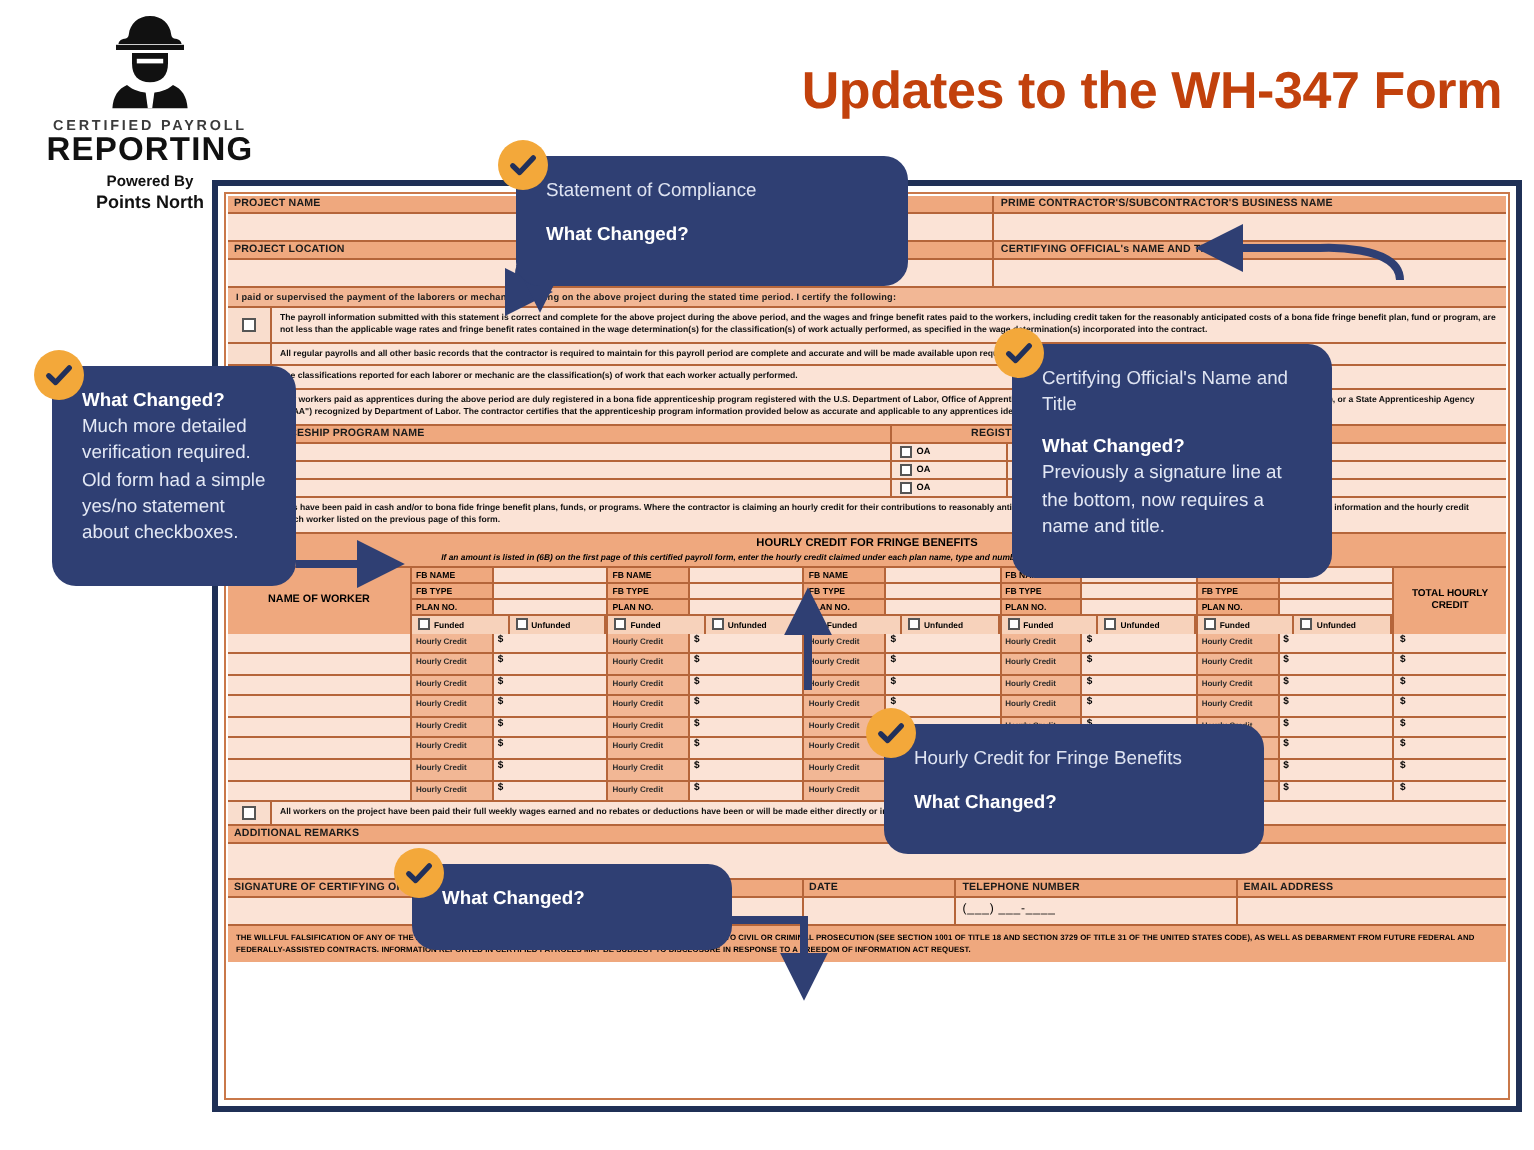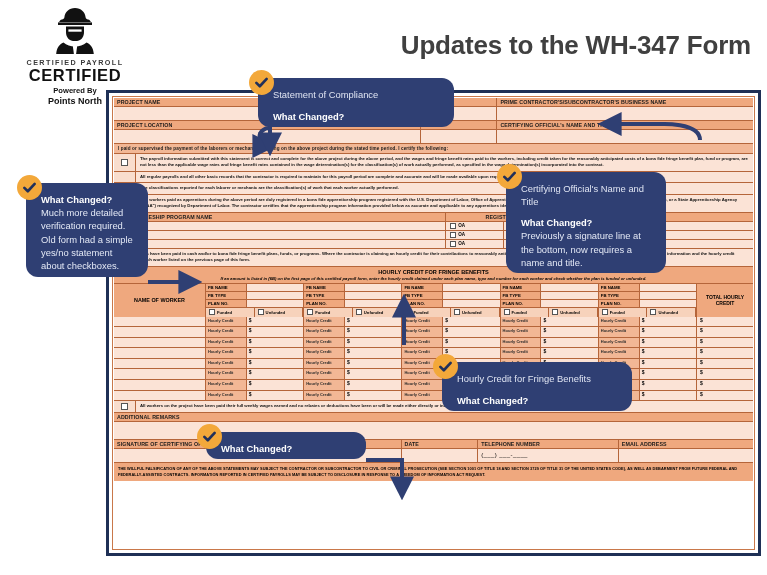--- a/index.html
+++ b/index.html
@@ -15,21 +15,21 @@
   .logo-block { position:absolute; left:10px; top:6px; width:130px; text-align:center; }
   .logo-mark { width:46px; height:50px; margin:0 auto 2px; display:block; }
   .logo-l1 { font-size:7.2px; letter-spacing:1.4px; color:#3b3b3b; font-weight:600;text-align:center; }
   .logo-l2 { font-size:16.5px; letter-spacing:0.6px; color:#111; font-weight:bold; line-height:1.05; }
   .logo-l3 { font-size:7.6px; color:#111; font-weight:bold; line-height:1.25; margin-top:2px;}
   .logo-l4 { font-size:9px; color:#111; font-weight:bold; line-height:1.15; }
 
   
   .page-title {
     position:absolute; right:16px; top:30px;
-    font-size:26px; font-weight:bold; color:#404040;
+    font-size:26px; font-weight:bold; color:#c2410c;
     letter-spacing:-0.2px;
     text-align:right;
   }
 
   
   .form-doc {
     position:absolute; left:106px; top:90px; width:655px; height:466px;
     background:#ffffff;
     border:3px solid #1f3056;
     padding:3px;
@@ -71,21 +71,21 @@
   .credit-tot { width:56px; background:#fbe3d6; font-size:5px; padding-left:3px; font-weight:bold;}
 
   .footer-legal { background:#efa87e; font-size:3.9px; line-height:1.55; padding:3px 4px; font-weight:600; letter-spacing:0.05px;}
 
   
   .arrow-svg { position:absolute; left:0; top:0; width:767px; height:575px; pointer-events:none; }
 
   
   .callout {
     position:absolute; background:#2f3f73; border-radius:12px;
-    color:#e8ecf7; padding:11px 13px 4px 15px;
+    color:#e8ecf7; padding:11px 13px 20px 15px;
   }
   .callout .ctitle { font-size:9.4px; color:#dfe4f2; line-height:1.35; margin-bottom:9px; }
   .callout .cwhat { font-size:9.4px; font-weight:bold; color:#ffffff; margin-bottom:1px; }
   .callout .cbody { font-size:9.4px; color:#e3e8f5; line-height:1.42; }
   .badge {
     position:absolute; width:25px; height:25px; border-radius:50%;
     background:#f3a83a; display:flex; align-items:center; justify-content:center;
   }
   .badge svg { width:15px; height:15px; }
 
@@ -106,21 +106,21 @@
   <div class="logo-block">
     <svg class="logo-mark" viewBox="0 0 46 50">
       <path fill="#111" d="M23 2c-6 0-10 4-10.6 9.2-.2 1.6-1.2 2-2.4 2.2-1.6.3-2.6 1.2-2.8 2.6h31.6c-.2-1.4-1.2-2.3-2.8-2.6-1.2-.2-2.2-.6-2.4-2.2C33 6 29 2 23 2z"></path>
       <rect x="6" y="16.4" width="34" height="2.6" fill="#111"></rect>
       <path fill="#111" d="M14 20.5h18v5.2c0 6-3.2 9.4-9 9.4s-9-3.4-9-9.4z"></path>
       <path fill="#fff" d="M16.4 23.4h13.2v2.3H16.4z"></path>
       <path fill="#111" d="M11.5 36.5c3 2.6 7.1 3.9 11.5 3.9s8.5-1.3 11.5-3.9c4.4 2 6.9 5.6 7.3 11.6H4.2c.4-6 2.9-9.6 7.3-11.6z"></path>
       <path fill="#fff" d="M20.6 38.6h4.8l-1.3 9.5h-2.2z"></path>
     </svg>
     <div class="logo-l1">CERTIFIED PAYROLL</div>
-    <div class="logo-l2">CERTIFIED</div>
+    <div class="logo-l2">REPORTING</div>
     <div class="logo-l3">Powered By</div>
     <div class="logo-l4">Points North</div>
   </div>
 
   <div class="page-title">Updates to the WH-347 Form</div>
 
   <div class="form-doc">
     <div class="form-inner">
 
       <div class="frow">

